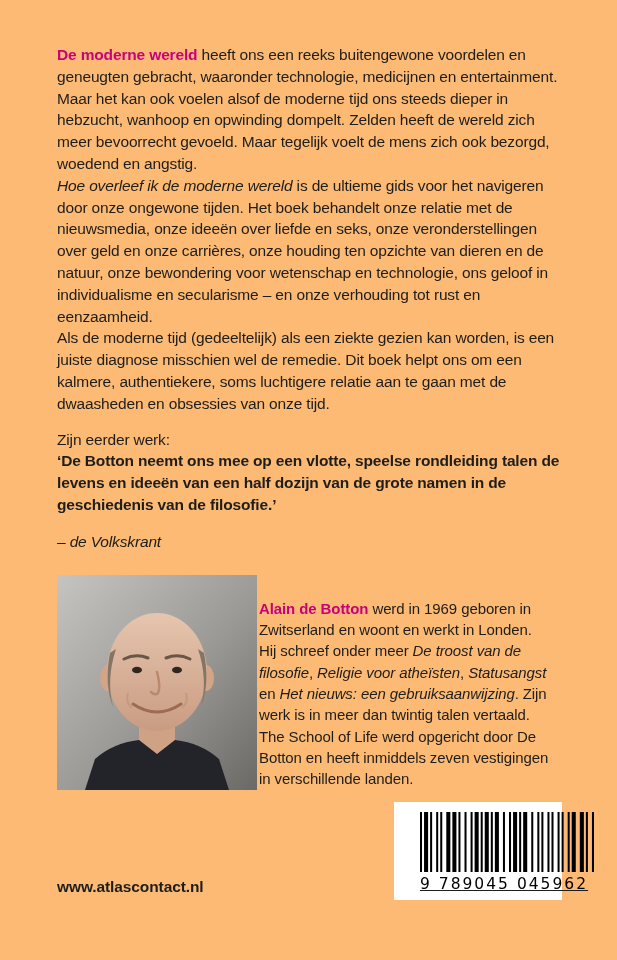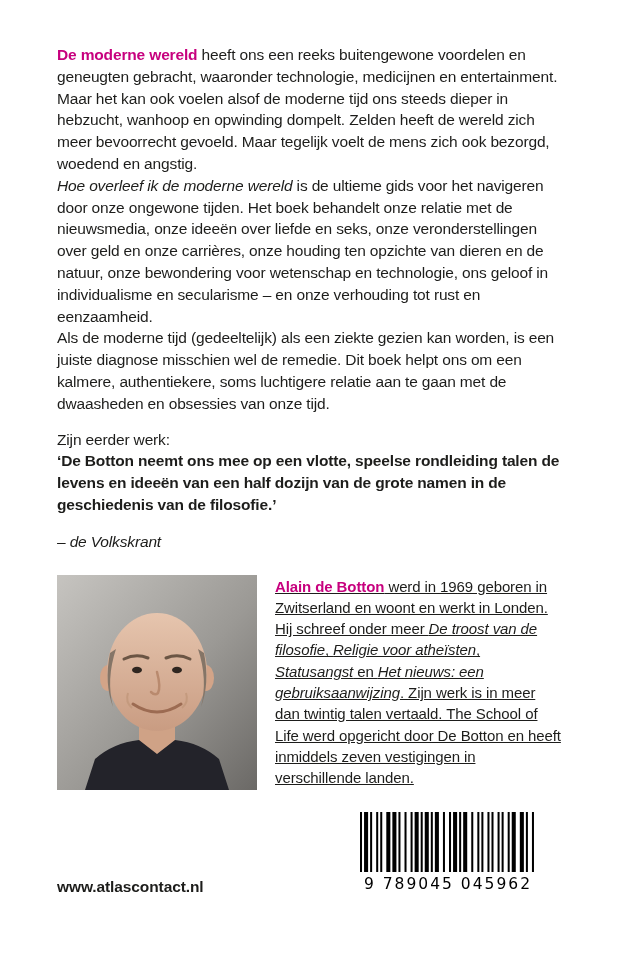--- a/index.html
+++ b/index.html
@@ -1,44 +1,43 @@
 <!DOCTYPE html>
 <html><head>
 <meta charset="utf-8">
 <style>
   * { margin: 0; padding: 0; box-sizing: border-box; }
   html, body { background: #d9d9d9; }
   .page {
     width: 617px;
     height: 960px;
     margin: 0 auto;
-    background: #ffffff;
+    background: #fdba74;
     color: #1d1d1b;
     font-family: "Liberation Sans", sans-serif;
     padding: 44px 55px 0 57px;
     overflow: hidden;
     position: relative;
   }
   .blurb p,
   .review p {
     font-size: 15.5px;
     line-height: 21.8px;
     letter-spacing: -0.15px;
     max-width: 505px;
   }
   .accent { font-weight: 700; }
   .review { margin-top: 14px; }
   .review .quote { font-weight: 700; }
   .review .source { font-style: italic; margin-top: 15px; }
   .author {
     margin-top: 22px;
     display: flex;
-    gap: 18px;
-    align-items: center;
-    text-decoration: underline;
+    gap: 2px;
+    align-items: flex-end;
   }
   .photo {
     width: 200px;
     height: 215px;
     flex: none;
     overflow: hidden;
   }
   .photo svg { display: block; }
   .bio {
     width: 290px;
@@ -51,22 +50,23 @@
     margin-top: 12px;
     display: flex;
     justify-content: space-between;
     align-items: flex-end;
     padding-bottom: 44px;
   }
   .urls { display: flex; flex-direction: column; gap: 9px; padding-bottom: 4px; }
   .urls p { font-weight: 700; font-size: 15.5px; letter-spacing: -0.1px; }
   .barcode-box {
     background: #ffffff;
-    width: 228px;
+    width: 168px;
     padding: 10px 26px 7px;
+    text-decoration: underline;
   }
   .barcode-box svg { display: block; margin: 0 auto; }
   .barcode-number {
     text-align: center;
     font-family: "DejaVu Sans", sans-serif;
     font-size: 15.5px;
     letter-spacing: 2px;
     color: #000;
     margin-top: 3px;
     white-space: nowrap;

